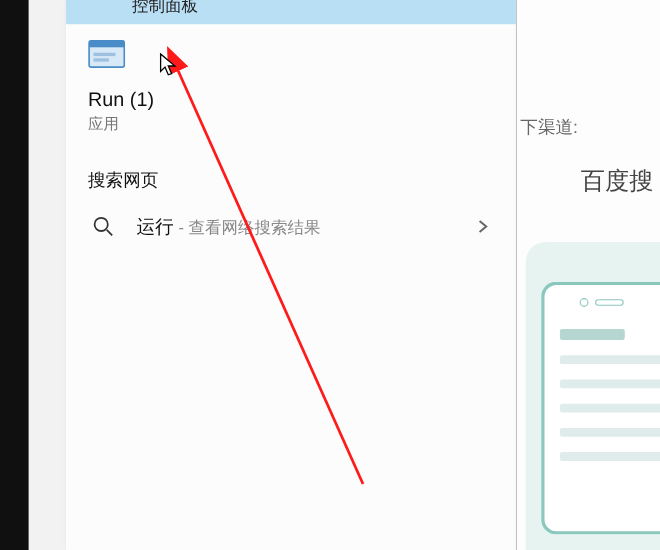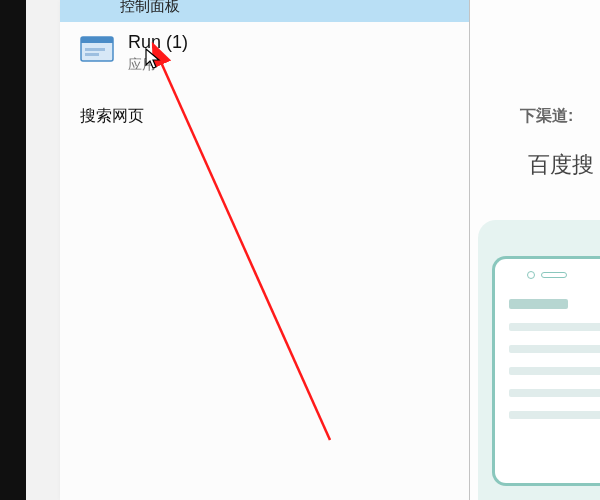--- a/index.html
+++ b/index.html
@@ -28,32 +28,33 @@
     position: absolute;
     left: 60px; top: 0;
     width: 410px; height: 500px;
     background: #fcfcfc;
     border-right: 1px solid #c3c3c3;
     box-shadow: 2px 0 6px rgba(0,0,0,0.08);
   }
   .highlight-row {
     height: 22px;
     background: #b9dff5;
-    display: flex; align-items: flex-end;
+    display: flex; align-items: center;
     padding-left: 60px;
     color: #222;
     font-size: 15px;
     overflow: hidden;
   }
   .highlight-row span { position: relative; top: -6px; }
   .result-app {
     display: flex;
     padding: 10px 20px 8px 20px;
     gap: 14px;
     cursor: pointer;
+    flex-direction: column;
   }
   .run-icon {
     width: 34px; height: 34px;
     display: flex; align-items: center; justify-content: center;
     flex-shrink: 0;
   }
   .result-title { font-size: 18px; color: #111; line-height: 1.2; }
   .result-subtitle { font-size: 14px; color: #777; margin-top: 2px; font-family: Liberation Mono, monospace; }
   .section-header {
     font-size: 16px;
@@ -80,22 +81,22 @@
     color: #666;
   }
   .right-area {
     position: absolute;
     left: 470px; top: 0;
     width: 130px; height: 500px;
     background: #fdfdfd;
   }
   .right-channel-label {
     position: absolute;
-    left: 520px; top: 106px;
-    font-size: 16px; color: #666; font-weight: bold;
+    left: 473px; top: 106px;
+    font-size: 16px; color: #666;
   }
   .right-service-label {
     position: absolute;
     left: 528px; top: 150px;
     font-size: 22px; color: #444;
     font-weight: 400;
     white-space: nowrap;
   }
   .phone-mock {
     position: absolute;
@@ -166,20 +167,36 @@
       </svg>
     </span>
     <div>
       <div class="result-title">Run (1)</div>
       <div class="result-subtitle">应用</div>
     </div>
   </div>
 
   <div class="section-header">搜索网页</div>
 
+  <div class="web-row">
+    <span class="search-glyph">
+      <svg width="20" height="20" viewBox="0 0 20 20">
+        <circle cx="8" cy="8" r="6" fill="none" stroke="#333" stroke-width="1.6"></circle>
+        <line x1="13" y1="13" x2="18" y2="18" stroke="#333" stroke-width="1.6"></line>
+      </svg>
+    </span>
+    <span>
+      <span class="web-query">运行</span><span class="web-suffix"> - 查看网络搜索结果</span>
+    </span>
+    <span class="chevron">
+      <svg width="10" height="14" viewBox="0 0 10 14">
+        <path d="M2 2 L8 7 L2 12" fill="none" stroke="#666" stroke-width="1.8"></path>
+      </svg>
+    </span>
+  </div>
 
 </div>
 
 <div class="right-area"></div>
 
 <div class="right-channel-label">下渠道:</div>
 <div class="right-service-label">百度搜</div>
 
 <div class="phone-mock">
   <div class="phone-inner">

